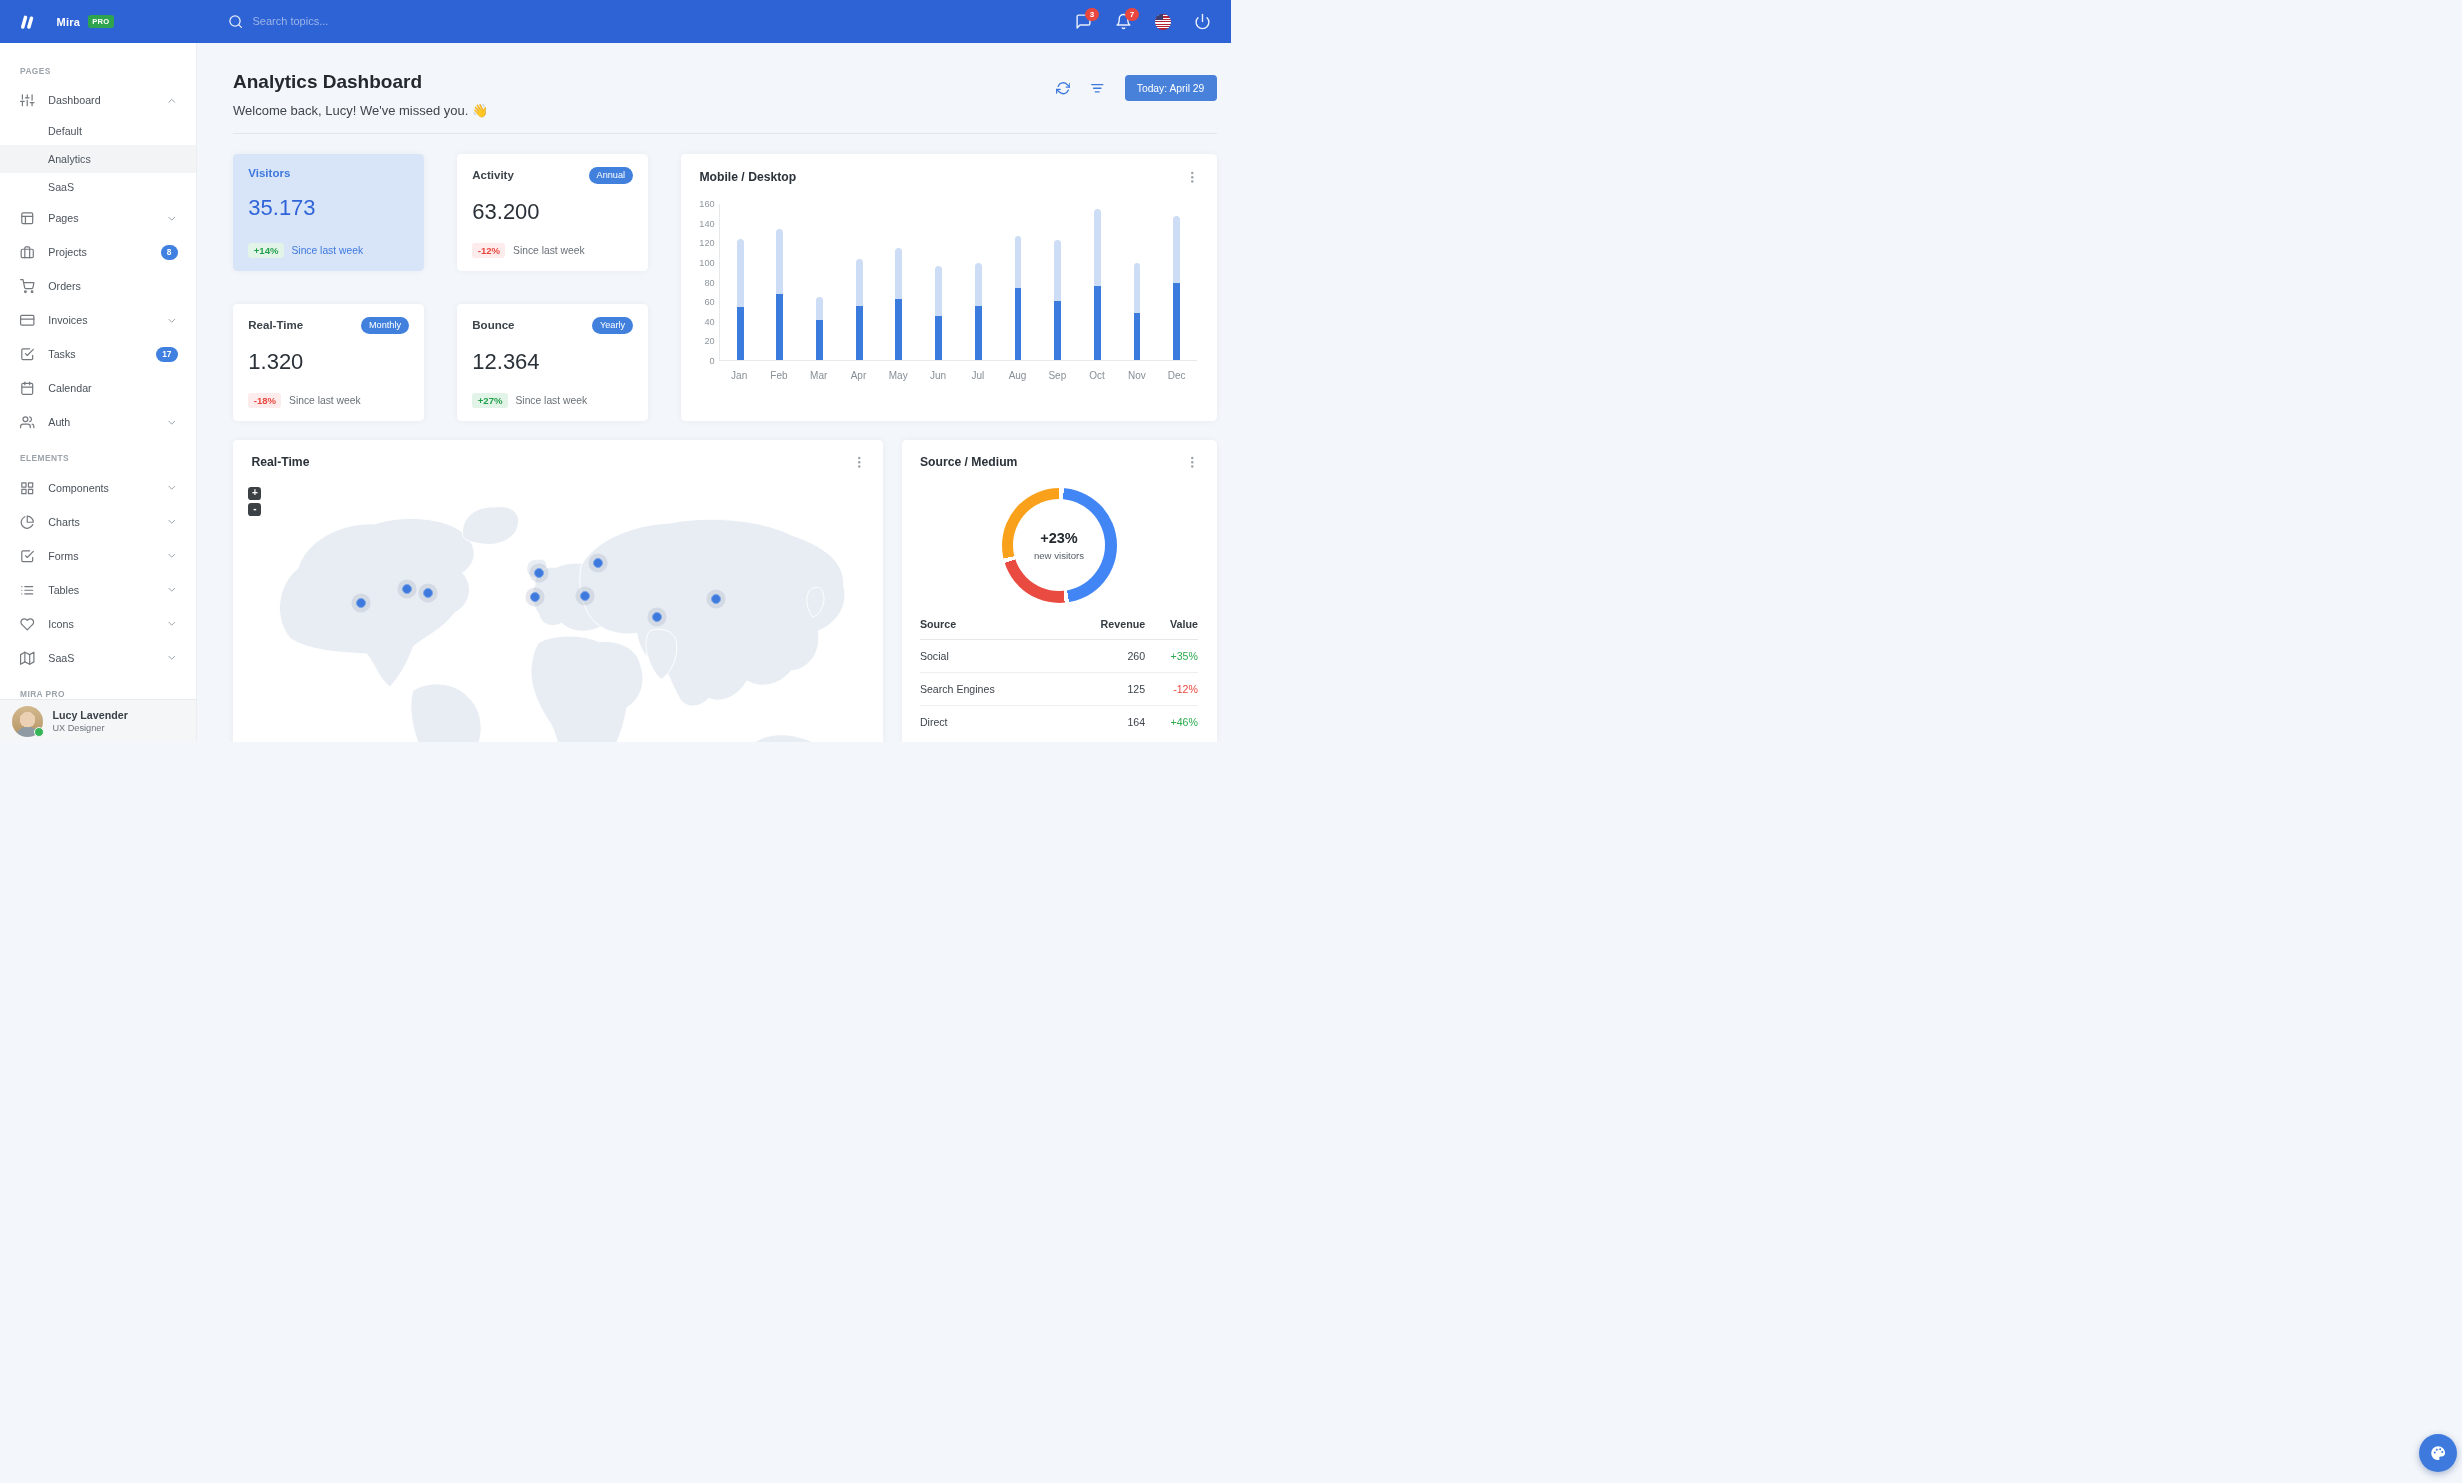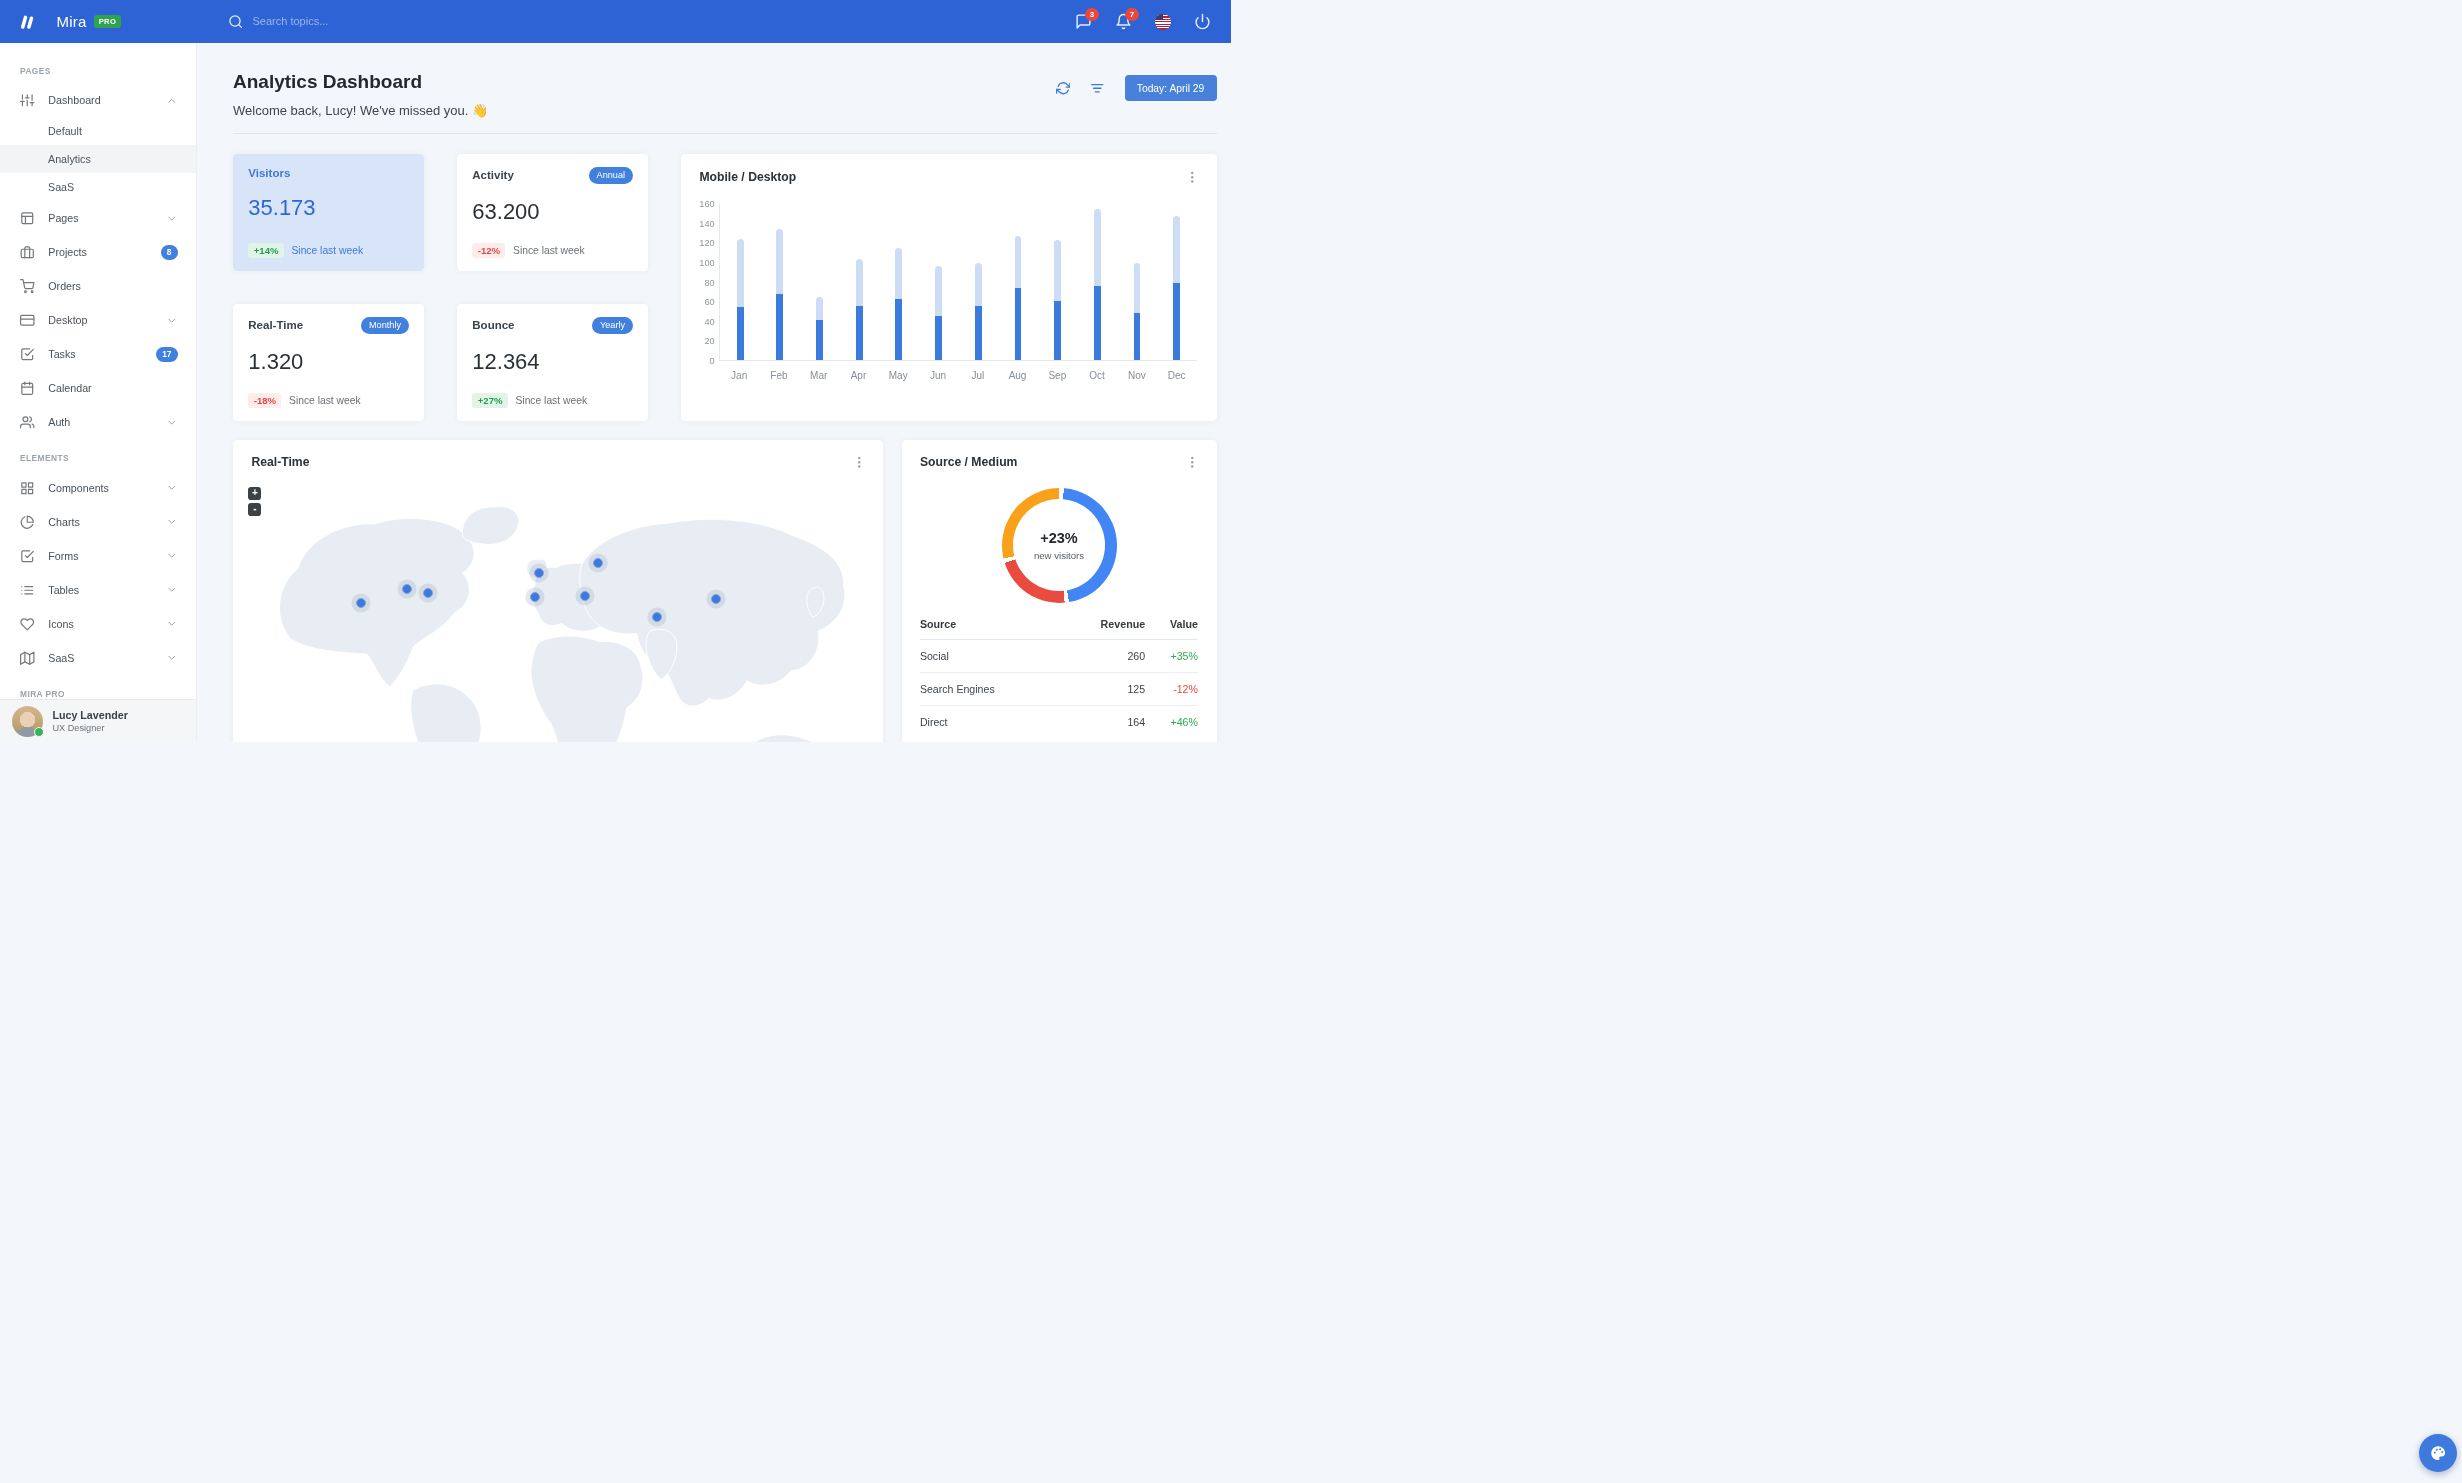--- a/index.html
+++ b/index.html
@@ -3,21 +3,21 @@
 <meta charset="utf-8">
 <style>
   * { margin:0; padding:0; box-sizing:border-box; }
   html,body { width:1231px; height:742px; overflow:hidden; }
   body { font-family:"Liberation Sans","DejaVu Sans",sans-serif; background:#f3f6fa; color:#3f474e; }
   .app { display:grid; grid-template-rows:43px 1fr; grid-template-columns:197px 1fr; width:1231px; height:742px; }
 
   
   .navbar { grid-column:1/3; background:#2d63d4; display:flex; align-items:center; color:#fff; }
   .brand { width:197px; display:flex; align-items:center; gap:7.6px; padding-left:17px; flex-shrink:0; }
-  .brand-name { font-size:15px; font-weight:400; letter-spacing:0.2px;padding-left:12px; }
+  .brand-name { font-size:11px; font-weight:700; letter-spacing:0.2px;padding-left:12px; }
   .brand-badge { background:#2ea44f; color:#fff; font-size:7.6px; font-weight:700; padding:2.3px 4.6px; border-radius:3.1px; letter-spacing:0.3px; }
   .nav-search { display:flex; align-items:center; gap:9.2px; margin-left:31px; flex:1; }
   .nav-search input { background:transparent; border:none; outline:none; color:#fff; font-size:11px; width:245px; }
   .nav-search input::placeholder { color:#9db4e8; }
   .nav-right { display:flex; align-items:center; gap:23px; padding-right:20px; }
   .nav-icon { position:relative; width:17px; height:17px; color:#e9eefb; cursor:pointer; }
   .nav-badge { position:absolute; top:-5.4px; right:-6.9px; background:#e8473f; color:#fff; font-size:8px; font-weight:700; min-width:13.8px; height:13.8px; border-radius:50%; display:flex; align-items:center; justify-content:center; }
   .flag { width:16px; height:16px; border-radius:50%; overflow:hidden; position:relative; background:repeating-linear-gradient(180deg,#b22234 0 1.2px,#ffffff 1.2px 2.4px); cursor:pointer; }
   .flag::after { content:""; position:absolute; left:0; top:0; width:8.4px; height:6.9px; background:#3c3b6e; }
 
@@ -210,21 +210,21 @@
             <circle cx="20" cy="21" r="1.4"></circle>
             <path d="M1 1h4l2.68 13.39a2 2 0 0 0 2 1.61h9.72a2 2 0 0 0 2-1.61L23 6H6"></path>
           </svg>
           <span class="s-label">Orders</span>
         </div>
         <div class="side-item">
           <svg class="s-icon" viewBox="0 0 24 24" fill="none" stroke="currentColor" stroke-width="2" stroke-linecap="round" stroke-linejoin="round">
             <rect x="1" y="4" width="22" height="16" rx="2"></rect>
             <line x1="1" y1="10" x2="23" y2="10"></line>
           </svg>
-          <span class="s-label">Desktop</span>
+          <span class="s-label">Invoices</span>
           <svg class="s-chevron" viewBox="0 0 24 24" fill="none" stroke="currentColor" stroke-width="2" stroke-linecap="round" stroke-linejoin="round">
             <polyline points="6 9 12 15 18 9"></polyline>
           </svg>
         </div>
         <div class="side-item">
           <svg class="s-icon" viewBox="0 0 24 24" fill="none" stroke="currentColor" stroke-width="2" stroke-linecap="round" stroke-linejoin="round">
             <polyline points="9 11 12 14 22 4"></polyline>
             <path d="M21 14v5a2 2 0 0 1-2 2H5a2 2 0 0 1-2-2V5a2 2 0 0 1 2-2h11"></path>
           </svg>
           <span class="s-label">Tasks</span>

